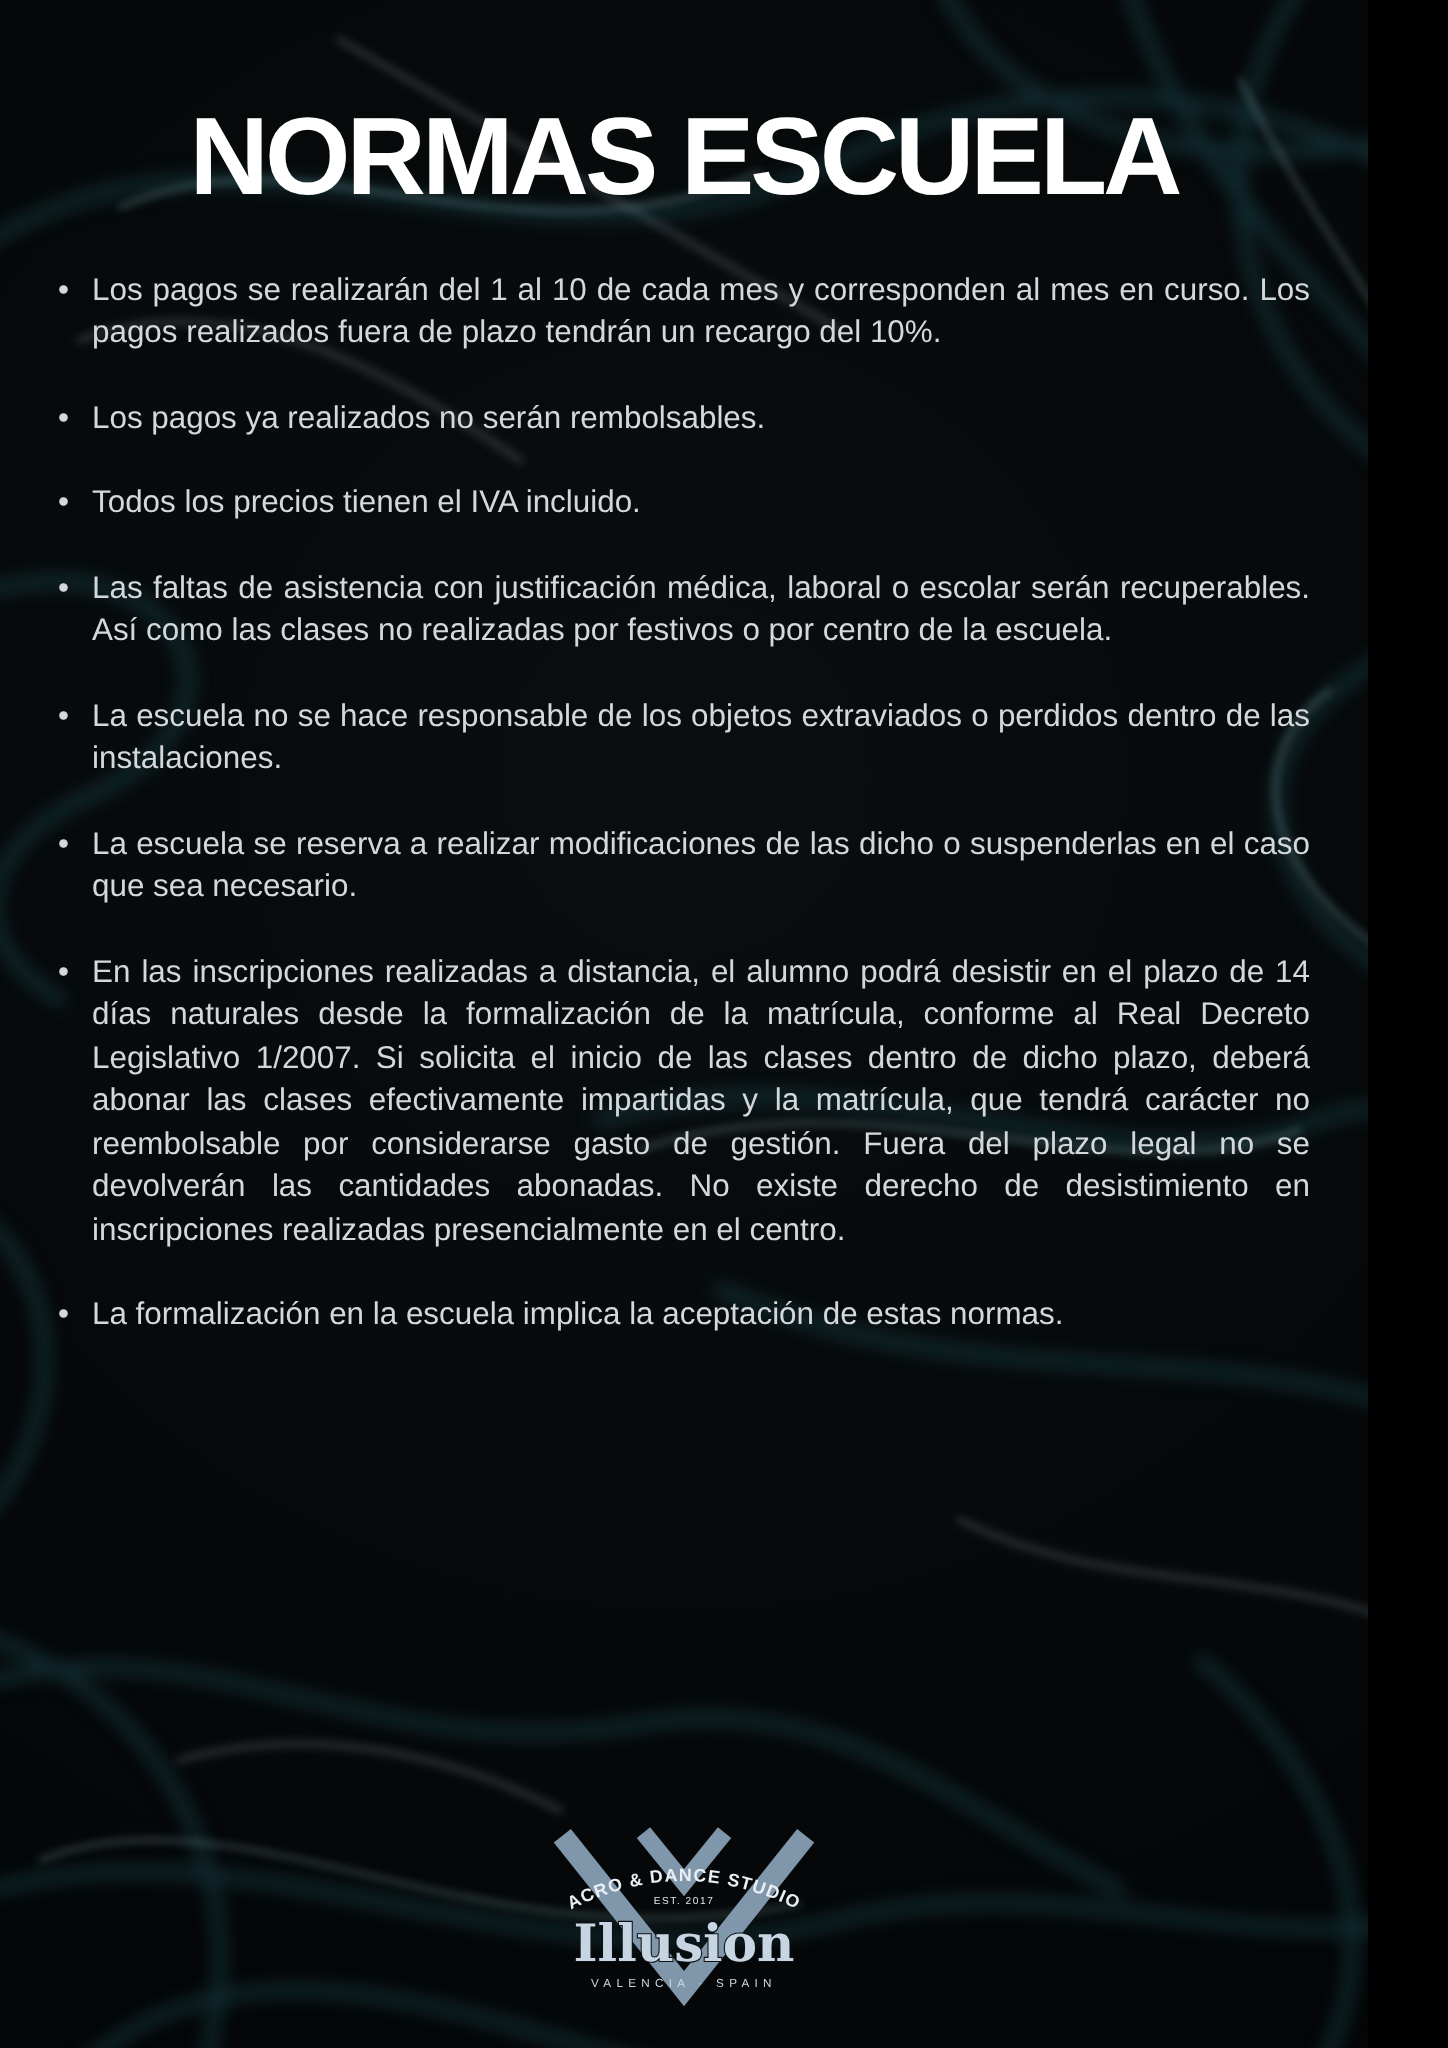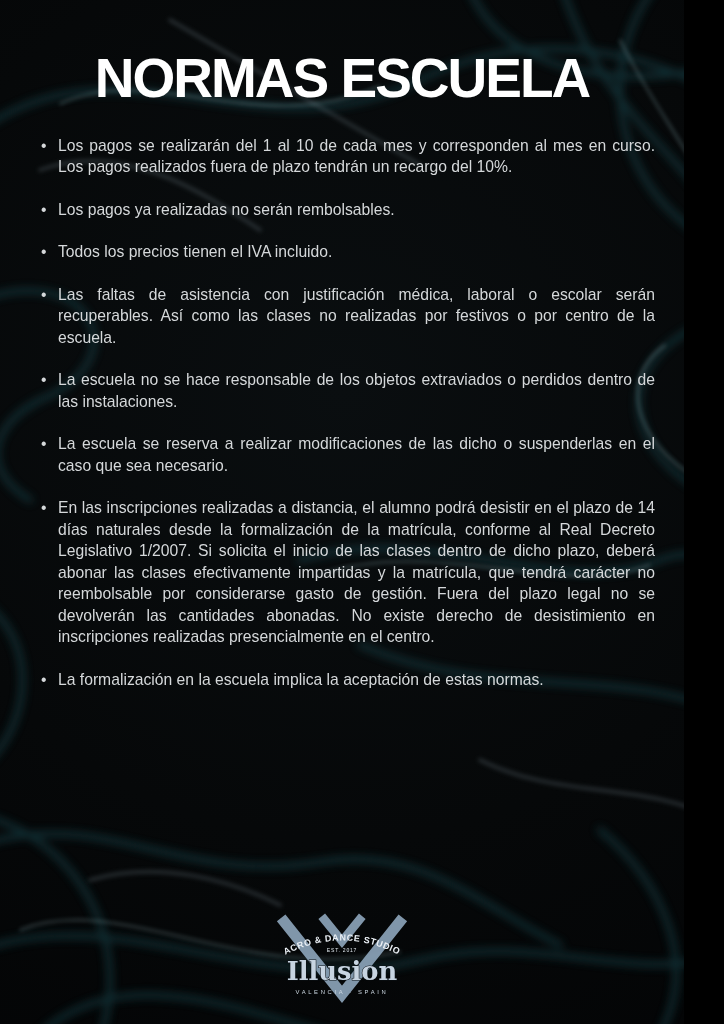--- a/index.html
+++ b/index.html
@@ -23,21 +23,21 @@
     text-align: center;
     color: #ffffff;
     font-size: 55px;
     font-weight: bold;
     letter-spacing: -2px;
     line-height: 1.1;
   }
   .rules {
     list-style: none;
     margin: 26px 0 0 0;
-    padding: 0 29px 0 58px;
+    padding: 0 29px 0 46px;
   }
   .rules li {
     position: relative;
     color: #d5d8da;
     font-size: 15.7px;
     line-height: 21.5px;
     text-align: justify;
     margin-bottom: 21px;
   }
   .rules li::before {
@@ -136,21 +136,21 @@
         <path d="M 665,345 C 610,385 645,455 710,485"></path>
       </g>
     </g>
   </svg>
 
   <div class="content">
     <h1 class="title">NORMAS ESCUELA</h1>
 
     <ul class="rules">
       <li>Los pagos se realizarán del 1 al 10 de cada mes y corresponden al mes en curso. Los pagos realizados fuera de plazo tendrán un recargo del 10%.</li>
-      <li>Los pagos ya realizadas no serán rembolsables.</li>
+      <li>Los pagos ya realizados no serán rembolsables.</li>
       <li>Todos los precios tienen el IVA incluido.</li>
       <li>Las faltas de asistencia con justificación médica, laboral o escolar serán recuperables. Así como las clases no realizadas por festivos o por centro de la escuela.</li>
       <li>La escuela no se hace responsable de los objetos extraviados o perdidos dentro de las instalaciones.</li>
       <li>La escuela se reserva a realizar modificaciones de las dicho o suspenderlas en el caso que sea necesario.</li>
       <li>En las inscripciones realizadas a distancia, el alumno podrá desistir en el plazo de 14 días naturales desde la formalización de la matrícula, conforme al Real Decreto Legislativo 1/2007. Si solicita el inicio de las clases dentro de dicho plazo, deberá abonar las clases efectivamente impartidas y la matrícula, que tendrá carácter no reembolsable por considerarse gasto de gestión. Fuera del plazo legal no se devolverán las cantidades abonadas. No existe derecho de desistimiento en inscripciones realizadas presencialmente en el centro.</li>
       <li>La formalización en la escuela implica la aceptación de estas normas.</li>
     </ul>
   </div>
 
   <div class="logo">

